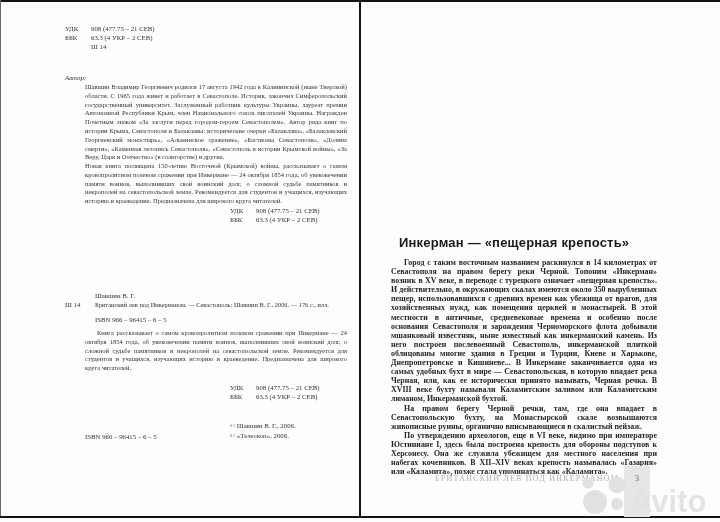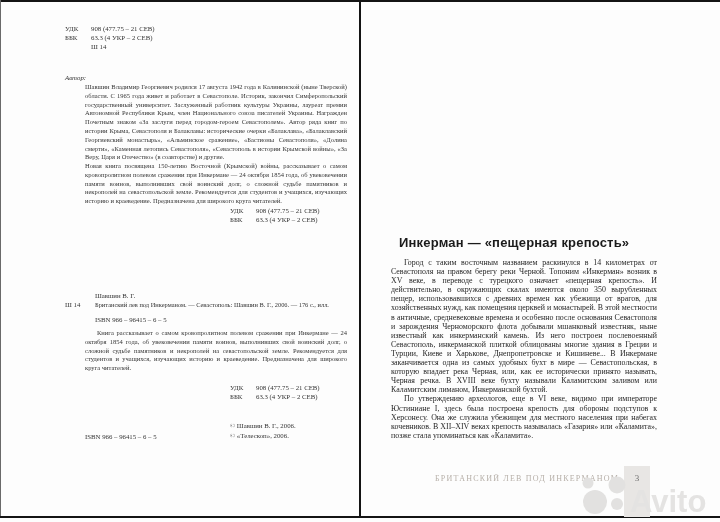--- a/index.html
+++ b/index.html
@@ -33,21 +33,21 @@
   .bib-bottom { left:230px; top:383px; }
   .copyright { left:230px; top:421px; font-size:6.8px; line-height:9.5px; color:#333; }
   .isbn-bottom { left:85px; top:433px; font-size:6.8px; color:#333; }
 
   
   .chapter-title {
     left:399px; top:235px; font-family:"Liberation Sans", sans-serif;
     font-weight:bold; font-size:13px; letter-spacing:0.2px; color:#1b1b1b;
   }
   .body-col { left:391px; top:258px; width:266px; font-size:7.9px; line-height:9.1px;
-    text-align:justify; color:#262626; }
+    text-align:justify; color:#262626;font-weight:bold; }
   .body-col p { margin:0; text-indent:13px; }
 
   .running-title {
     left:391px; top:474px; width:228px; text-align:right;
     font-size:8px; letter-spacing:1.2px; color:#b6afa8;
   }
   .page-strip { left:624px; top:466px; width:26px; height:51px; background:#e8e6e4; }
   .page-num { width:26px; text-align:center; padding-top:7px; font-size:9px; color:#6f6f6f; }
 
   
@@ -99,20 +99,21 @@
 
     <div class="abs isbn-bottom">ISBN 966 – 96415 – 6 – 5</div>
   </div>
 
   <div>
 
     <div class="abs chapter-title">Инкерман — «пещерная крепость»</div>
 
     <div class="abs body-col">
       <p>Город с таким восточным названием раскинулся в 14 километрах от Севастополя на правом берегу реки Черной. Топоним «Инкерман» возник в XV веке, в переводе с турецкого означает «пещерная крепость». И действительно, в окружающих скалах имеются около 350 вырубленных пещер, использовавшихся с древних времен как убежища от врагов, для хозяйственных нужд, как помещения церквей и монастырей. В этой местности в античные, средневековые времена и особенно после основания Севастополя и зарождения Черноморского флота добывали мшанковый известняк, ныне известный как инкерманский камень. Из него построен послевоенный Севастополь, инкерманской плиткой облицованы многие здания в Греции и Турции, Киеве и Харькове, Днепропетровске и Кишиневе... В Инкермане заканчивается одна из самых удобных бухт в мире — Севастопольская, в которую впадает река Черная, или, как ее исторически принято называть, Черная речка. В XVIII веке бухту называли Каламитским заливом или Каламитским лиманом, Инкерманской бухтой.</p>
+      <p>На правом берегу Черной речки, там, где она впадает в Севастопольскую бухту, на Монастырской скале возвышаются живописные руины, органично вписывающиеся в скалистый пейзаж.</p>
       <p>По утверждению археологов, еще в VI веке, видимо при императоре Юстиниане I, здесь была построена крепость для обороны подступов к Херсонесу. Она же служила убежищем для местного населения при набегах кочевников. В XII–XIV веках крепость называлась «Газария» или «Каламита», позже стала упоминаться как «Каламита».</p>
     </div>
 
     <div class="abs page-strip">
       <div class="page-num">3</div>
     </div>
     <div class="abs running-title">БРИТАНСКИЙ ЛЕВ ПОД ИНКЕРМАНОМ</div>
 
   </div>
 

